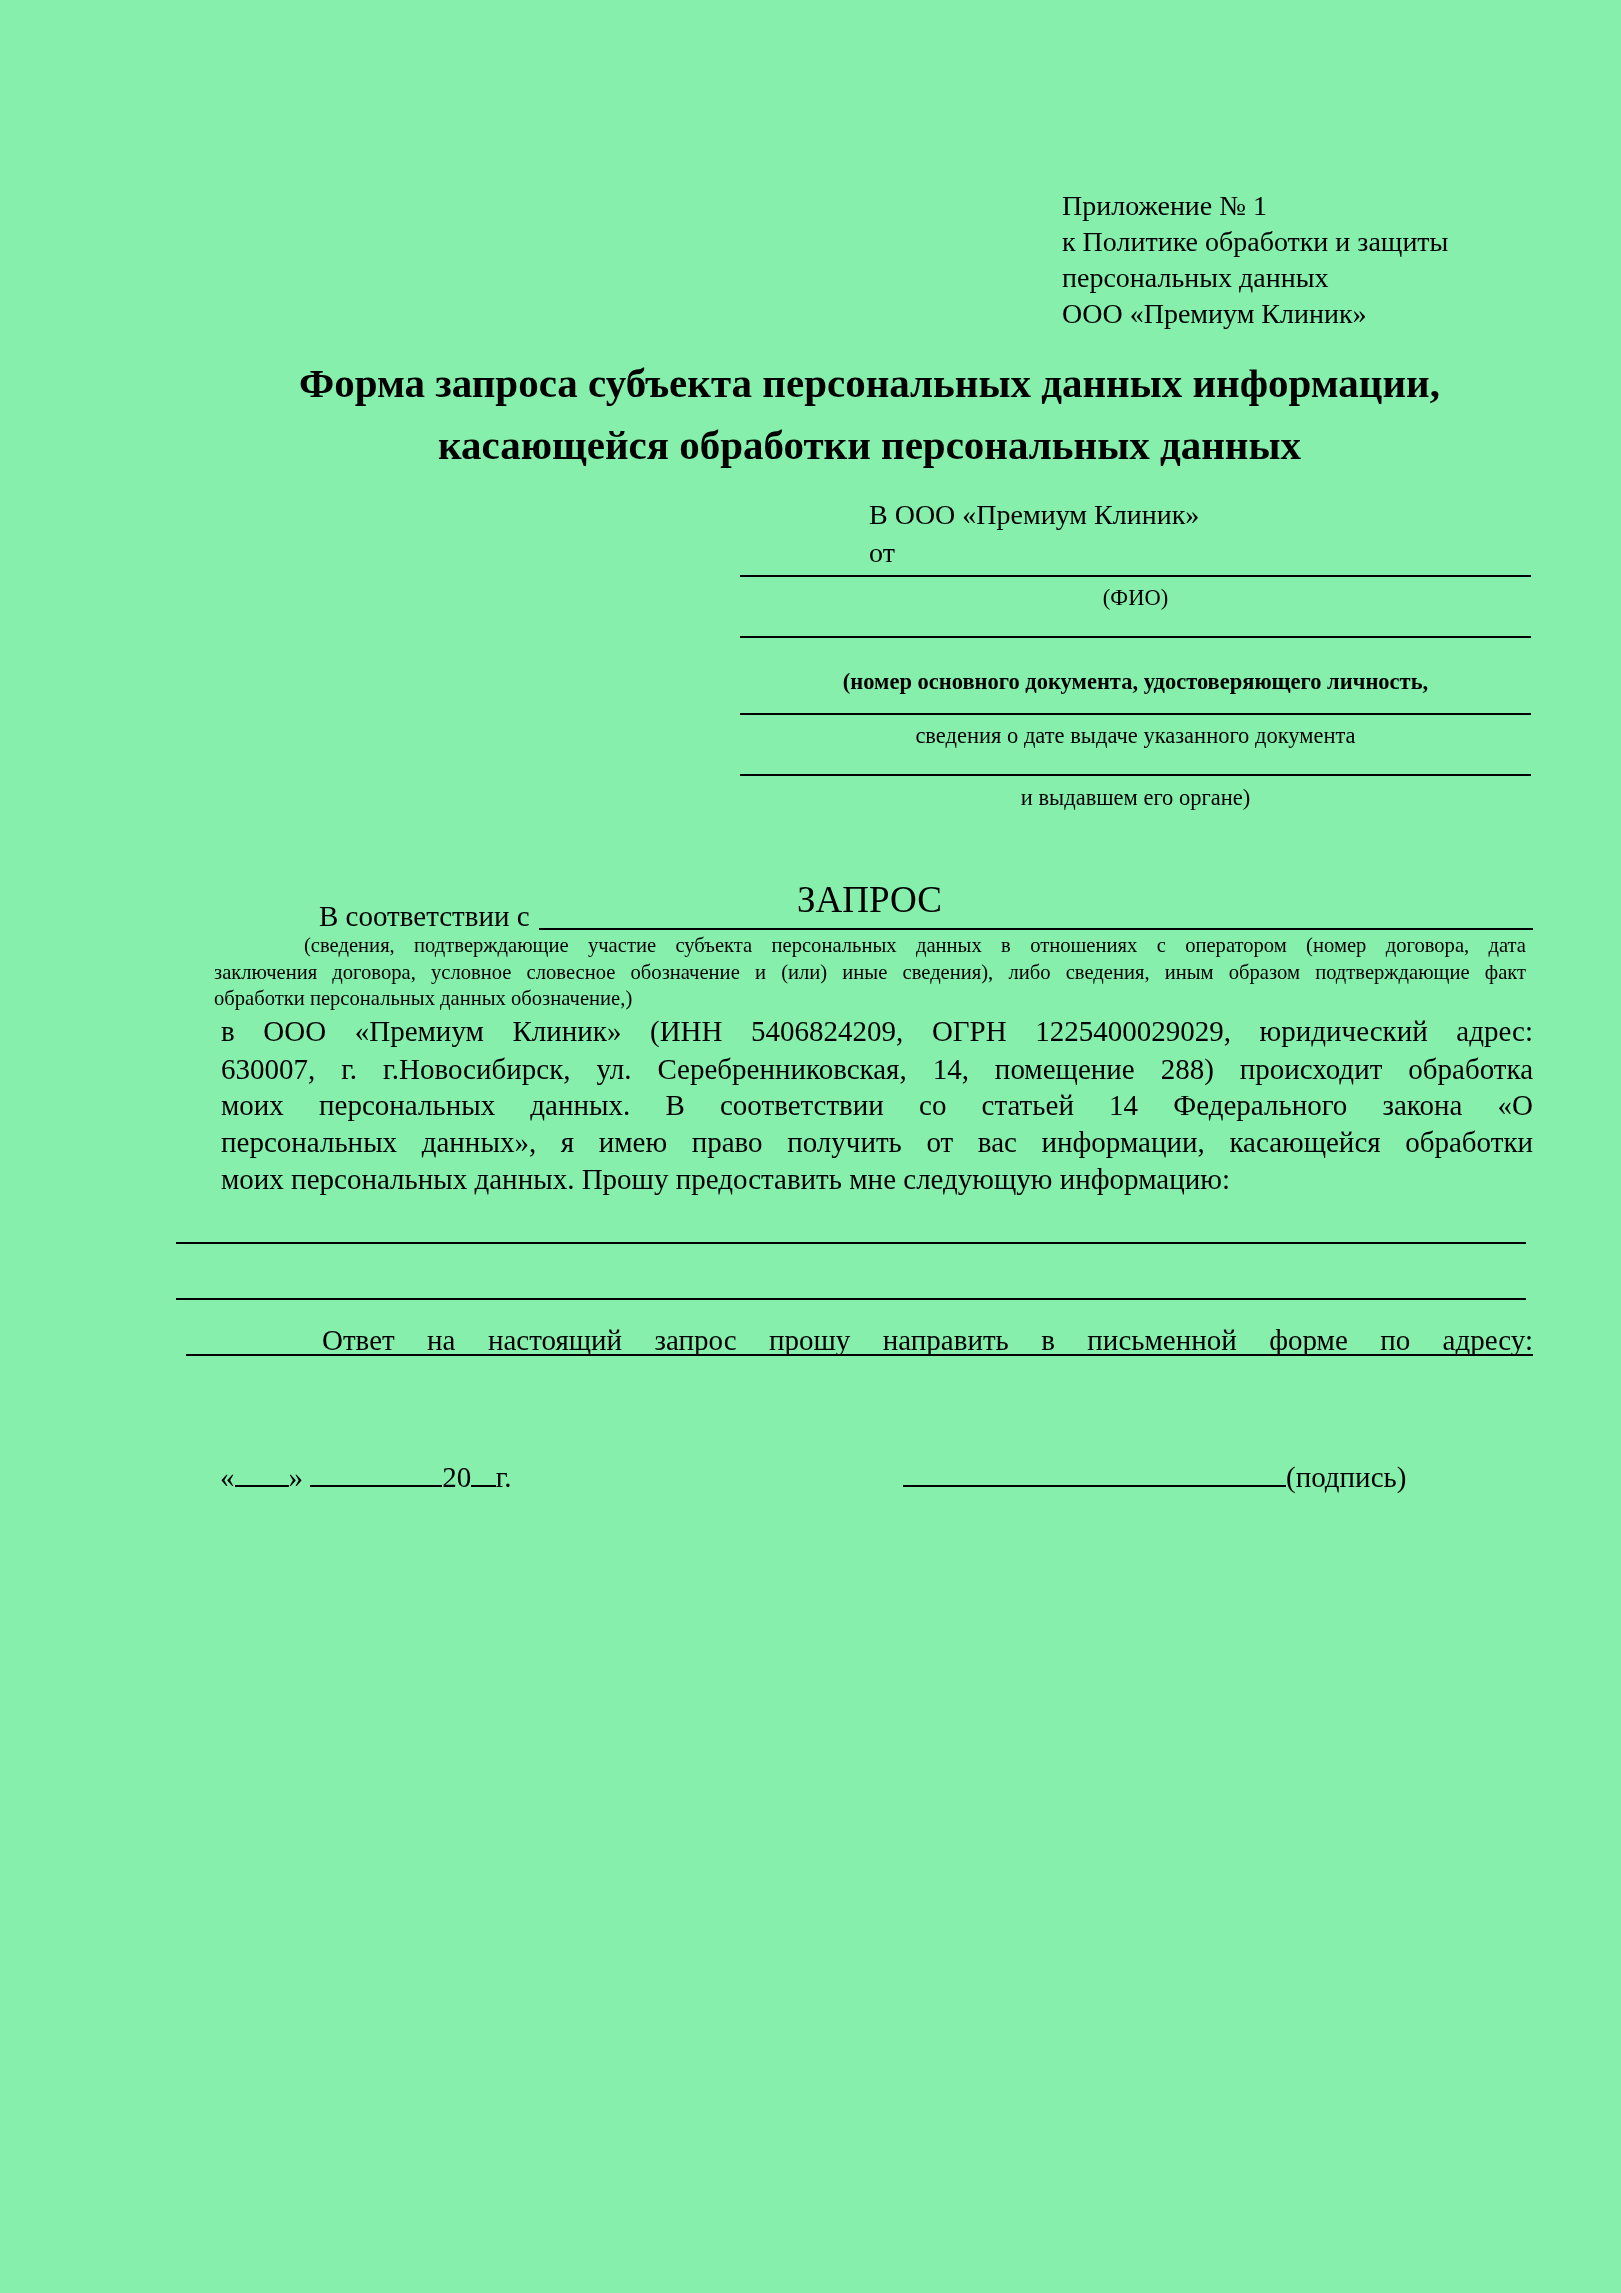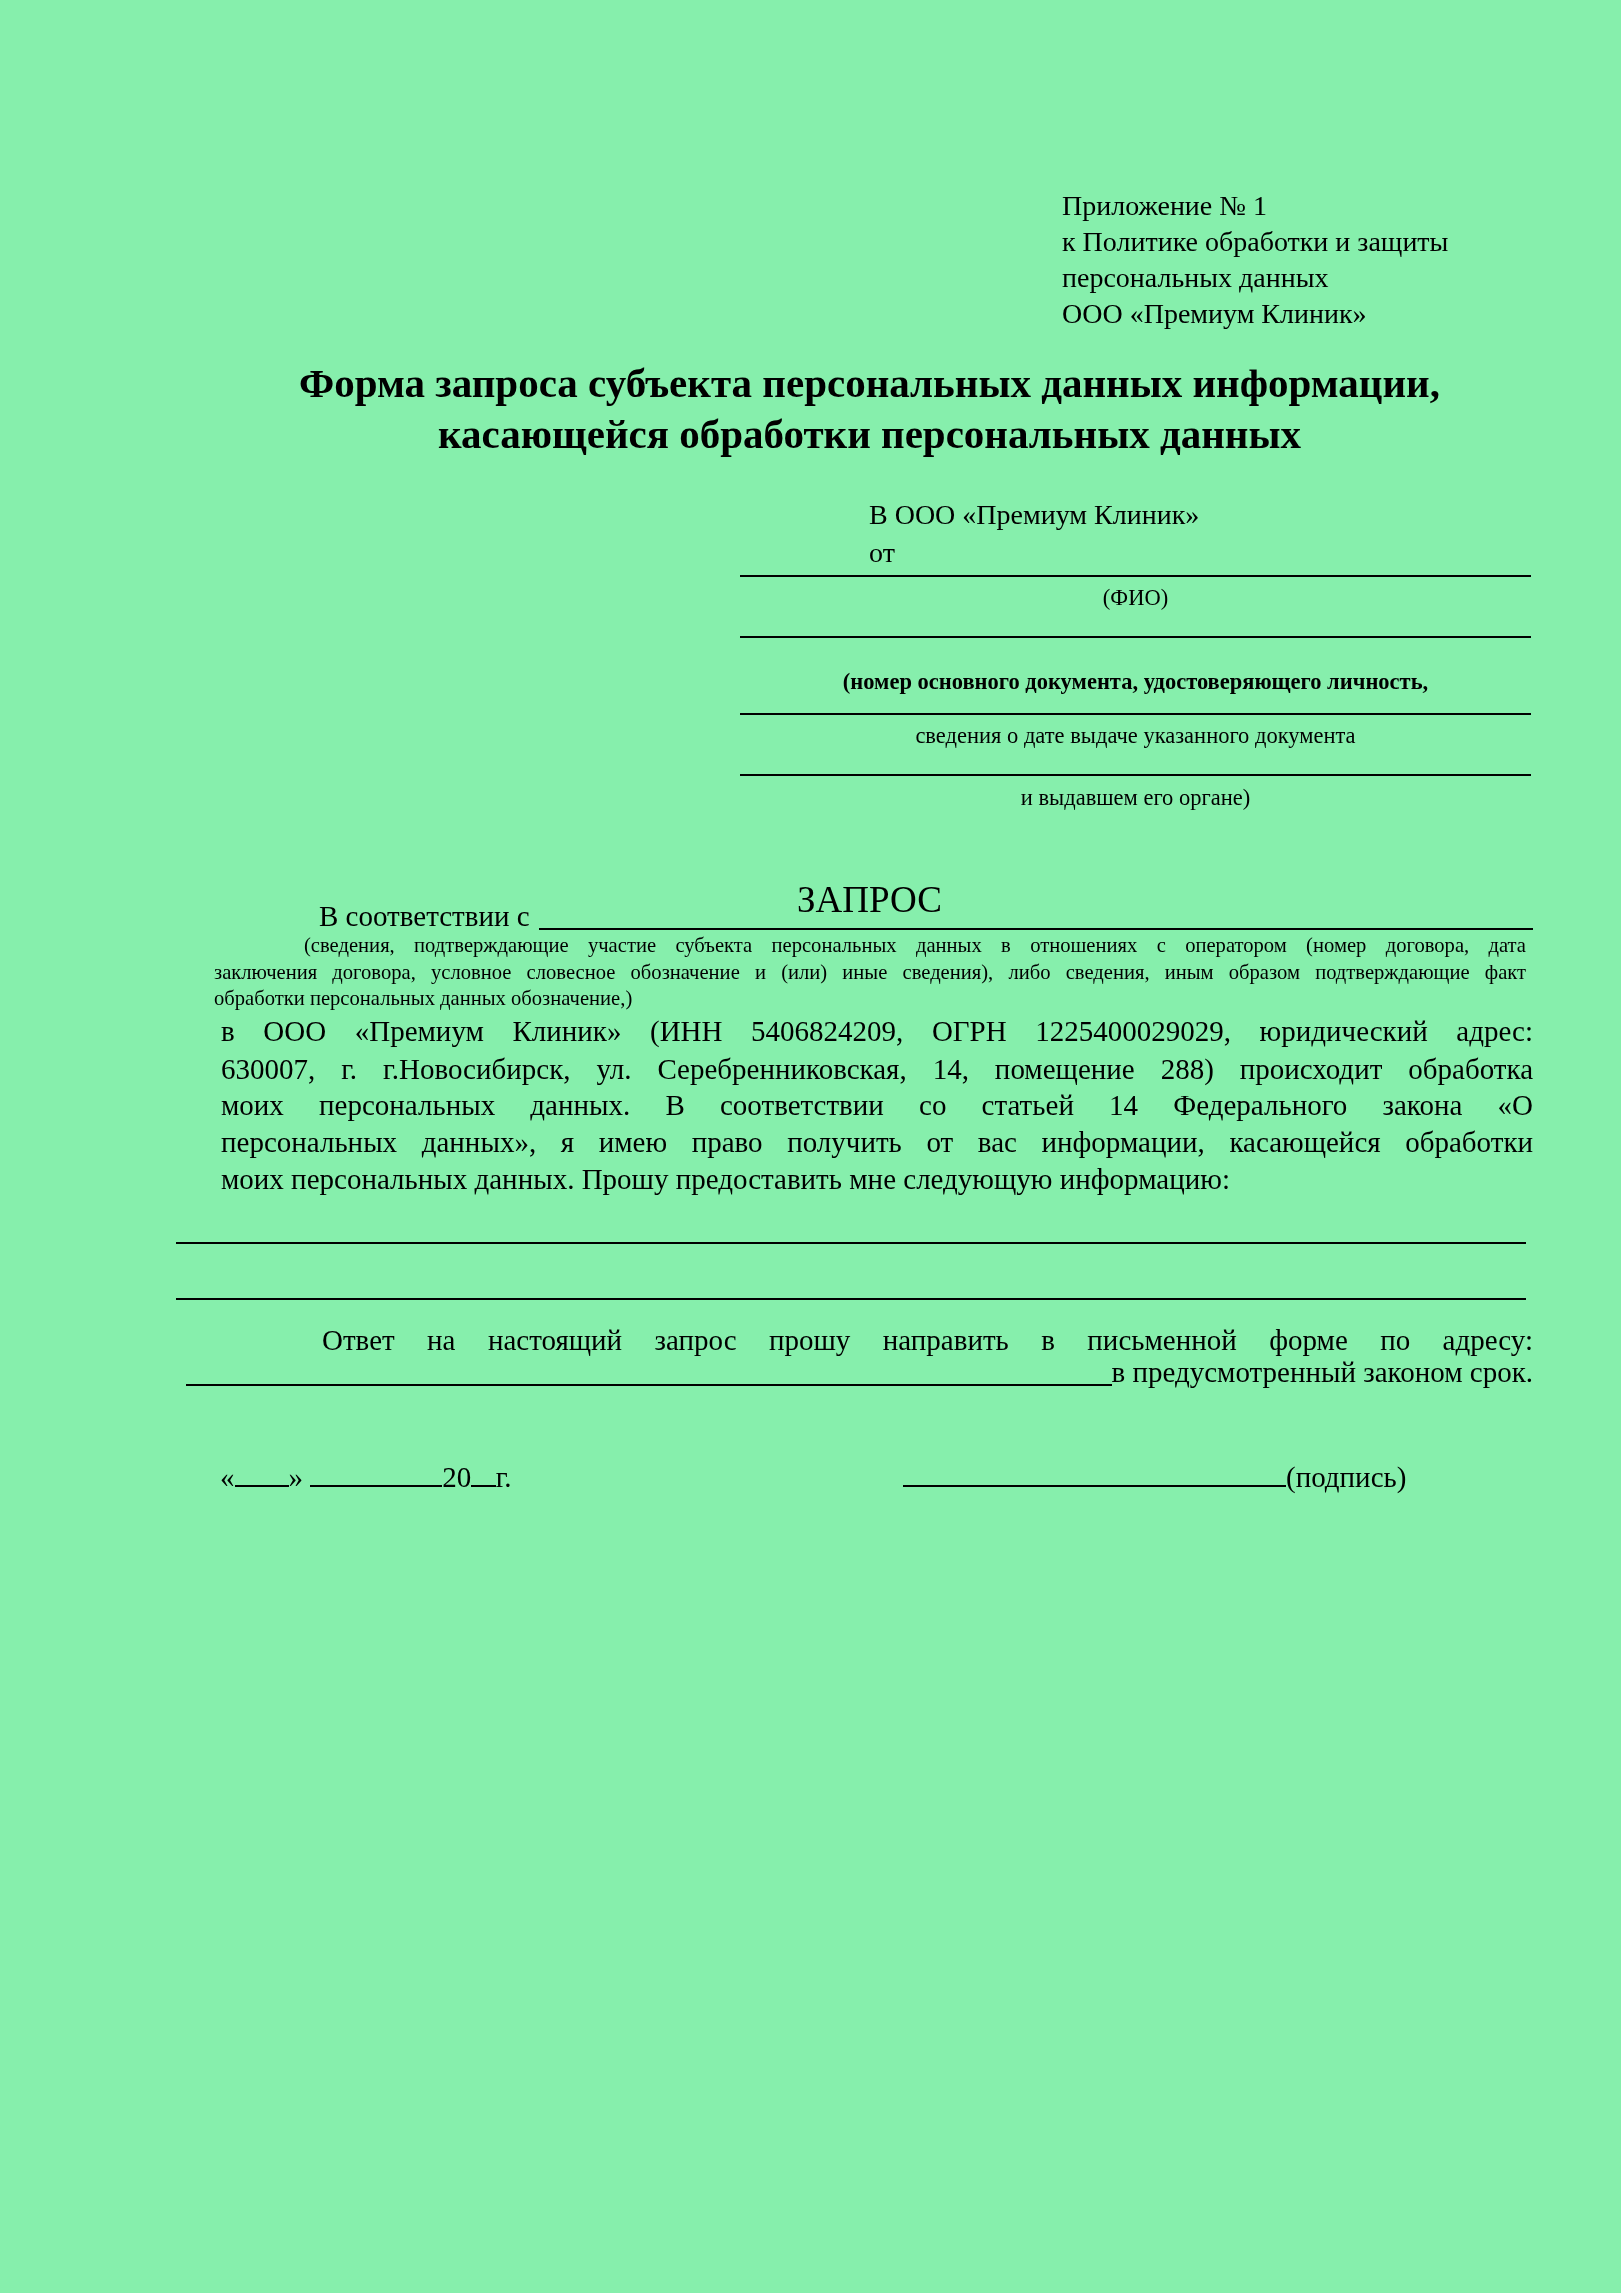--- a/index.html
+++ b/index.html
@@ -35,21 +35,21 @@
 
   <div class="abs t29" style="left:1062px;top:188px;">
     <div>Приложение № 1</div>
     <div>к Политике обработки и защиты</div>
     <div>персональных данных</div>
     <div>ООО «Премиум Клиник»</div>
   </div>
 
   <div class="abs center bold" style="left:155px;width:1429px;top:364px;font-size:41px;line-height:39px;">
     <div>Форма запроса субъекта персональных данных информации,</div>
-    <div style="margin-top:12px;">касающейся обработки персональных данных</div>
+    <div style="margin-top:23px;">касающейся обработки персональных данных</div>
   </div>
 
   <div class="abs t29" style="left:869px;top:496px;line-height:38px;">
     <div>В ООО «Премиум Клиник»</div>
     <div>от</div>
   </div>
 
   <div class="fline" style="top:575px;"></div>
   <div class="fcap t23" style="top:584px;">(ФИО)</div>
 
@@ -78,21 +78,20 @@
   <div class="abs t30 jfull" style="left:214px;width:1312px;top:1087px;">моих персональных данных. В соответствии со статьей 14 Федерального закона «О</div>
   <div class="abs t30 jfull" style="left:214px;width:1312px;top:1124px;">персональных данных», я имею право получить от вас информации, касающейся обработки</div>
   <div class="abs t30" style="left:214px;width:1312px;top:1161px;">моих персональных данных. Прошу предоставить мне следующую информацию:</div>
 
   <div class="abs hline" style="left:176px;width:1350px;top:1242px;"></div>
   <div class="abs hline" style="left:176px;width:1350px;top:1298px;"></div>
 
   <div class="abs t30 jfull" style="left:214px;width:1312px;top:1322px;text-indent:101px;">Ответ на настоящий запрос прошу направить в письменной форме по адресу:</div>
   <div class="abs t30 flexrow" style="left:179px;width:1347px;top:1354px;">
     <span class="fill"></span>
-    <span class="nowrap">в предусмотренный законом срок.</span>
   </div>
 
   <div class="abs t30 nowrap" style="left:213px;top:1459px;">
     <span>«</span><span class="u" style="width:54px;"></span><span>»</span>
     <span class="u" style="width:132px;"></span><span>20</span><span class="u" style="width:24.5px;"></span><span>г.</span>
   </div>
 
   <div class="abs t30 nowrap" style="left:896px;top:1459px;">
     <span class="u" style="width:383px;"></span><span>(подпись)</span>
   </div>

